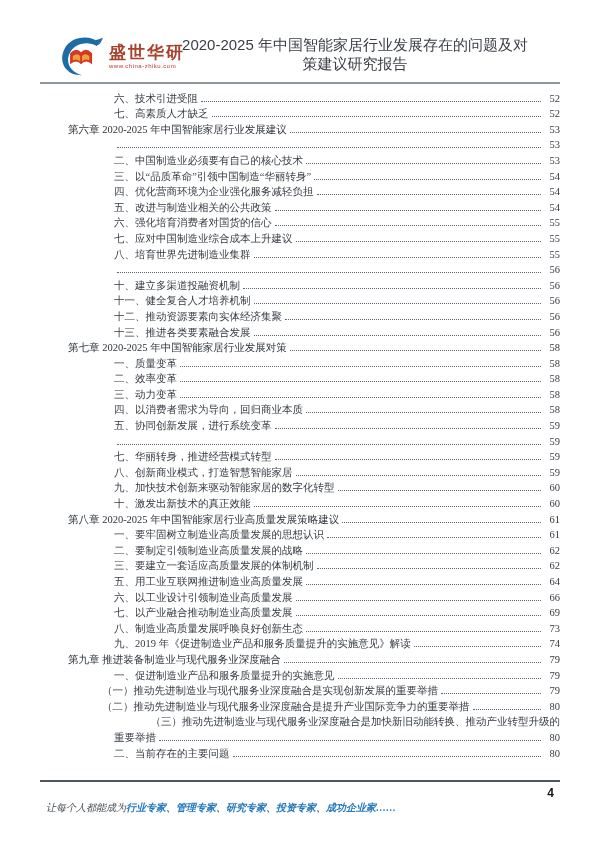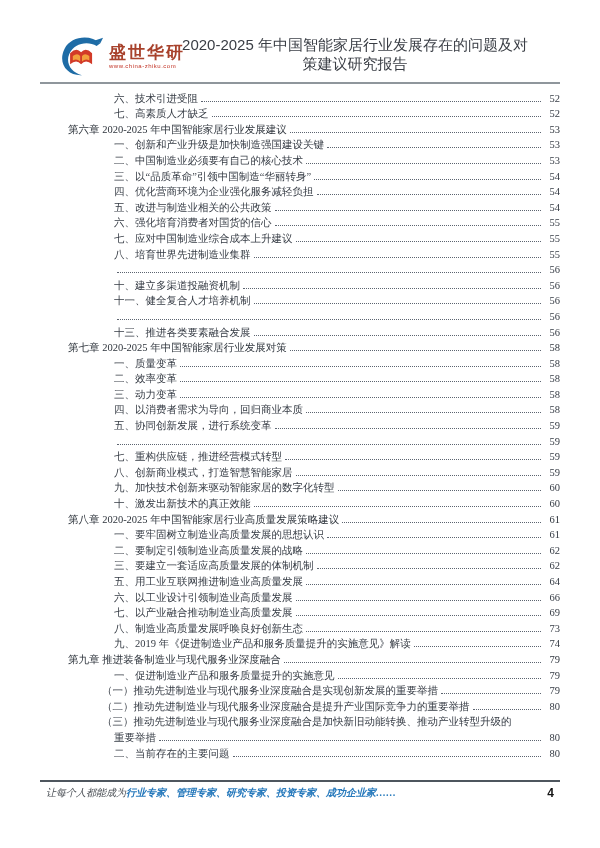--- a/index.html
+++ b/index.html
@@ -54,35 +54,36 @@
   .toc-text { white-space: nowrap; flex: 0 0 auto; }
   .leader {
     flex: 1 1 auto; min-width: 6px;
     border-bottom: 1.5px dotted #5c6470;
     margin: 0 3px 3px 3px;
   }
   .toc-page { flex: 0 0 auto; min-width: 16px; text-align: right; }
 
   .lv-chapter { padding-left: 28px; color: #2e343c; }
   .lv-item    { padding-left: 74px; }
-  .lv-paren   { padding-left: 62px; }
+  .lv-paren   { padding-left: 62px; justify-content: flex-end; }
   .lv-cont    { padding-left: 74px; }
 
   
   .footer-rule {
     position: absolute; left: 40px; right: 40px; top: 780px;
     border-top: 2px solid #4e565e;
   }
   .footer {
     position: absolute; left: 46px; right: 46px; top: 786px;
     display: flex; justify-content: space-between; align-items: flex-start;
   }
   .slogan {
     font-style: italic; font-size: 10px; line-height: 14px;
     white-space: nowrap;
+    margin-top: 15px;
   }
   .slogan-prefix { color: #4a4f55; }
   .slogan-highlight { color: #2679bc; font-weight: bold; }
   .page-number {
     font-family: "Liberation Sans", "DejaVu Sans", sans-serif;
     font-size: 12px; font-weight: bold; color: #141414; line-height: 14px;
   }
 </style>
 </head>
 <body>
@@ -116,21 +117,20 @@
       <span class="toc-text">七、高素质人才缺乏</span>
       <span class="leader"></span>
       <span class="toc-page">52</span>
     </div>
       <div class="toc-row lv-chapter">
       <span class="toc-text">第六章 2020-2025 年中国智能家居行业发展建议</span>
       <span class="leader"></span>
       <span class="toc-page">53</span>
     </div>
       <div class="toc-row lv-item">
-      <span class="toc-text">一、创新和产业升级是加快制造强国建设关键</span>
       <span class="leader"></span>
       <span class="toc-page">53</span>
     </div>
       <div class="toc-row lv-item">
       <span class="toc-text">二、中国制造业必须要有自己的核心技术</span>
       <span class="leader"></span>
       <span class="toc-page">53</span>
     </div>
       <div class="toc-row lv-item">
       <span class="toc-text">三、以“品质革命”引领中国制造“华丽转身”</span>
@@ -170,20 +170,21 @@
       <span class="toc-text">十、建立多渠道投融资机制</span>
       <span class="leader"></span>
       <span class="toc-page">56</span>
     </div>
       <div class="toc-row lv-item">
       <span class="toc-text">十一、健全复合人才培养机制</span>
       <span class="leader"></span>
       <span class="toc-page">56</span>
     </div>
       <div class="toc-row lv-item">
+      <span class="toc-text">十二、推动资源要素向实体经济集聚</span>
       <span class="leader"></span>
       <span class="toc-page">56</span>
     </div>
       <div class="toc-row lv-item">
       <span class="toc-text">十三、推进各类要素融合发展</span>
       <span class="leader"></span>
       <span class="toc-page">56</span>
     </div>
       <div class="toc-row lv-chapter">
       <span class="toc-text">第七章 2020-2025 年中国智能家居行业发展对策</span>
@@ -213,21 +214,21 @@
       <div class="toc-row lv-item">
       <span class="toc-text">五、协同创新发展，进行系统变革</span>
       <span class="leader"></span>
       <span class="toc-page">59</span>
     </div>
       <div class="toc-row lv-item">
       <span class="leader"></span>
       <span class="toc-page">59</span>
     </div>
       <div class="toc-row lv-item">
-      <span class="toc-text">七、重构供应链，推进经营模式转型</span>
+      <span class="toc-text">七、华丽转身，推进经营模式转型</span>
       <span class="leader"></span>
       <span class="toc-page">59</span>
     </div>
       <div class="toc-row lv-item">
       <span class="toc-text">八、创新商业模式，打造智慧智能家居</span>
       <span class="leader"></span>
       <span class="toc-page">59</span>
     </div>
       <div class="toc-row lv-item">
       <span class="toc-text">九、加快技术创新来驱动智能家居的数字化转型</span>

